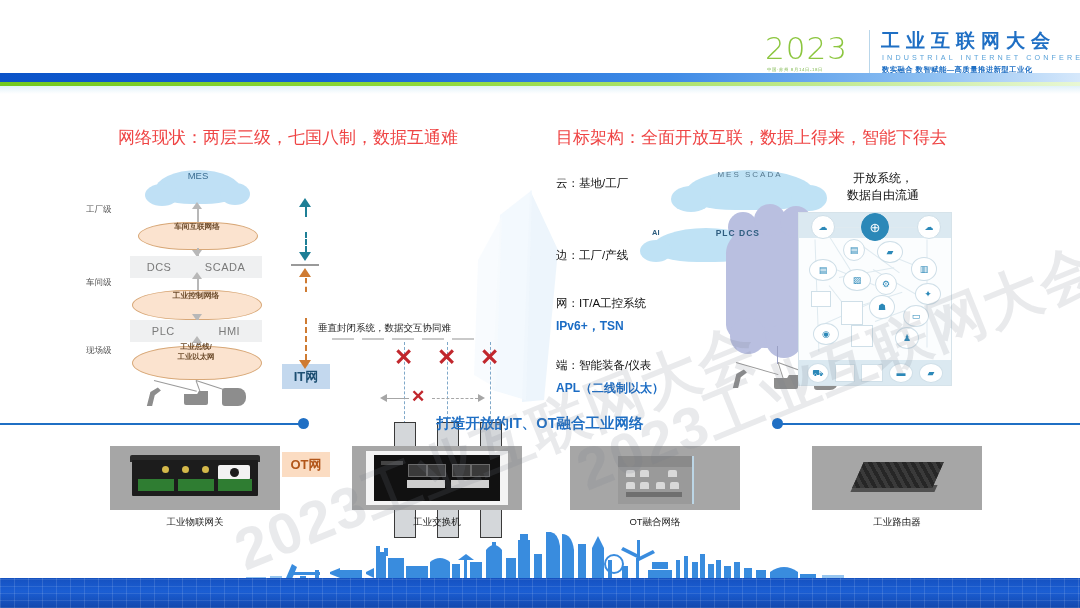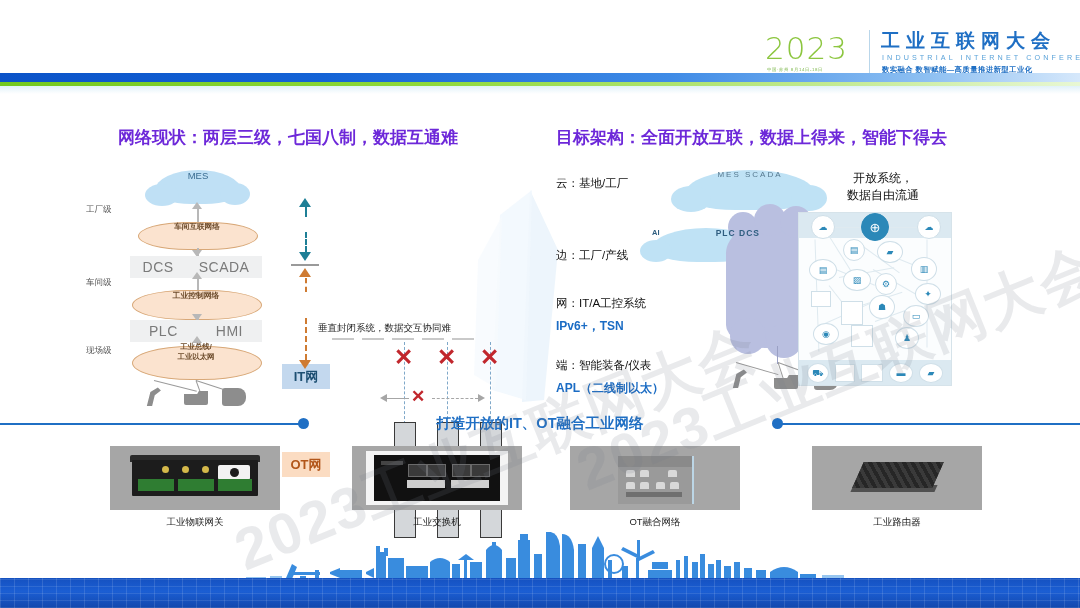--- a/index.html
+++ b/index.html
@@ -45,21 +45,21 @@
   .band-green{
     position:absolute;left:0;top:82px;width:1080px;height:4px;
     background:linear-gradient(90deg,#73c81e 0%,#8fd93a 40%,#bfe98c 75%,#e8f7d4 100%);
   }
   .band-fade{
     position:absolute;left:0;top:86px;width:1080px;height:8px;
     background:linear-gradient(180deg,rgba(200,230,245,.55),rgba(255,255,255,0));
   }
 
   
-  .sec-head{position:absolute;font-size:17px;font-weight:bold;color:#6d28d9;white-space:nowrap;}
+  .sec-head{position:absolute;font-size:17px;font-weight:normal;color:#ef4444;white-space:nowrap;}
   #head-left{left:118px;top:126px;}
   #head-right{left:556px;top:126px;}
 
   
   .left-diagram{position:absolute;left:60px;top:160px;width:460px;height:250px;}
   .lvl-label{position:absolute;font-size:8.5px;color:#555;white-space:nowrap;}
   #lvl-factory{left:26px;top:44px;}
   #lvl-workshop{left:26px;top:117px;}
   #lvl-field{left:26px;top:185px;}
 
@@ -89,21 +89,21 @@
     background:#fbe3cf;border:1px solid #d8a878;border-radius:50%/55%;
   }
   .cloud-bus-t{position:absolute;left:0;top:5px;width:128px;text-align:center;font-size:7.4px;font-weight:bold;color:#6b4a2a;line-height:10px;}
 
   .grey-row{
     position:absolute;background:#eff0f1;height:22px;
     display:flex;align-items:center;justify-content:space-around;
   }
   #row-dcs{left:70px;top:96px;width:132px;}
   #row-plc{left:70px;top:160px;width:132px;}
-  .grey-row span{font-size:14px;color:#7a7a7a;letter-spacing:.5px;}
+  .grey-row span{font-size:11px;color:#7a7a7a;letter-spacing:.5px;}
 
   .vline{position:absolute;background:#b8b8b8;width:1.5px;}
   .varrow{position:absolute;width:0;height:0;border-left:5px solid transparent;border-right:5px solid transparent;}
   .varrow.up{border-bottom:7px solid #b8b8b8;}
   .varrow.down{border-top:7px solid #b8b8b8;}
 
   .devices{position:absolute;left:80px;top:218px;width:112px;height:30px;}
   .dev{position:absolute;background:#8d8d8d;}
   .dev-arm{left:2px;top:8px;width:22px;height:20px;clip-path:polygon(0% 100%,22% 100%,38% 30%,72% 8%,86% 22%,58% 46%,46% 100%,70% 100%,70% 100%,0 100%);}
   .dev-cam{left:44px;top:10px;width:24px;height:17px;border-radius:2px;clip-path:polygon(0 35%,55% 35%,62% 18%,100% 18%,100% 100%,0 100%);}

